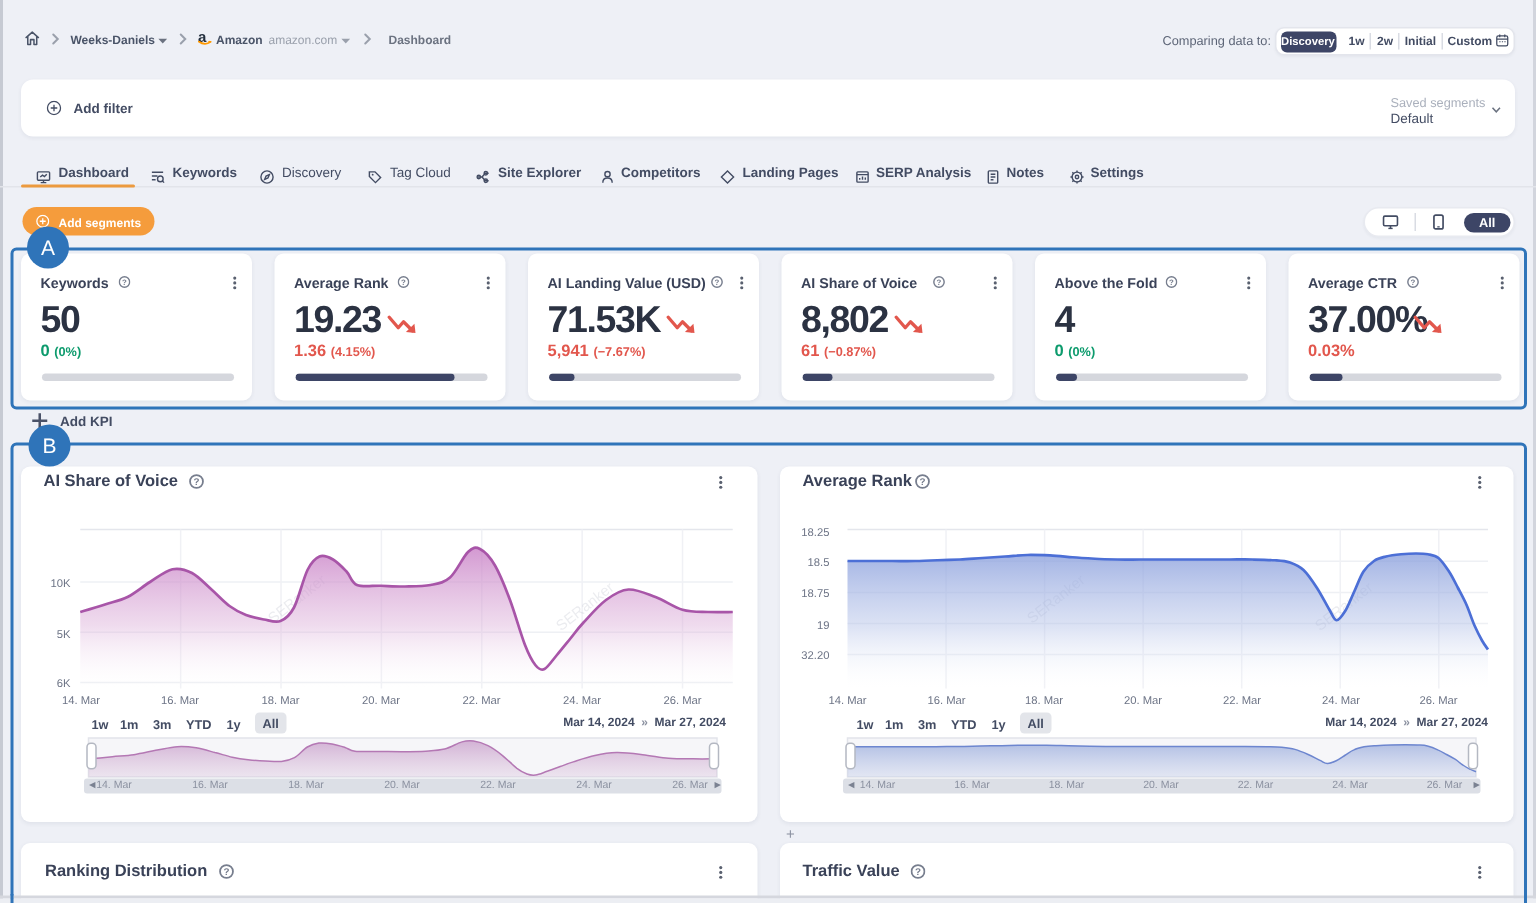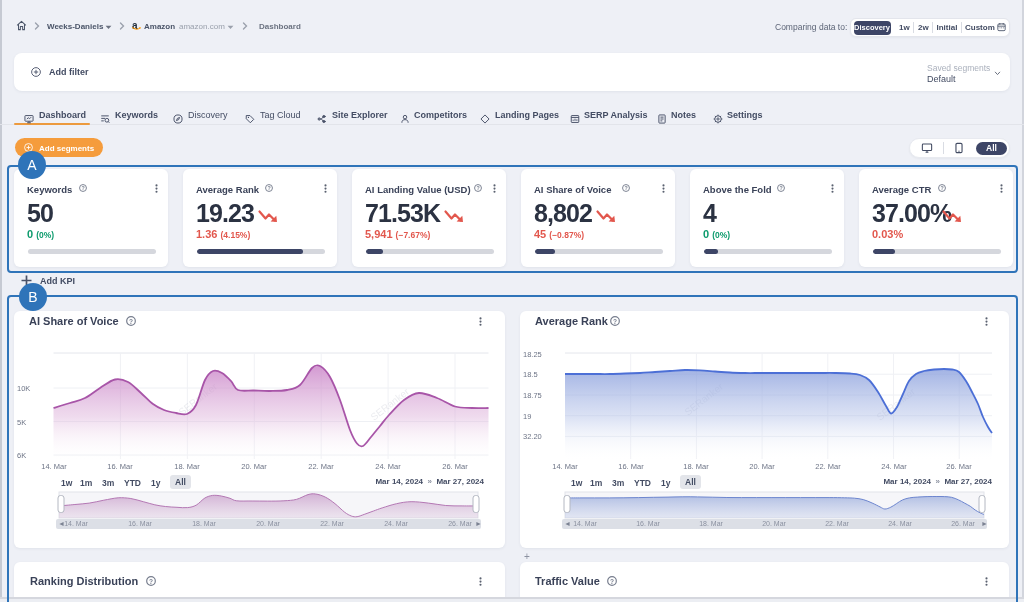--- a/index.html
+++ b/index.html
@@ -5,21 +5,21 @@
 .abs{position:absolute;}
 .card{position:absolute;background:#fff;border-radius:6px;box-shadow:0 1px 3px rgba(40,50,80,0.07);}
 .navtxt{font-size:8px;font-weight:bold;color:#4a5468;}
 .chipsep{position:absolute;top:4px;width:1px;height:11px;background:#d9dce3;}
 .chiptxt{position:absolute;top:5px;font-size:8px;font-weight:bold;color:#434c63;}
 .ktitle{position:absolute;left:13px;top:15px;font-size:9.5px;font-weight:bold;color:#3a4258;}
 .kval{position:absolute;left:13px;top:30px;font-size:25px;font-weight:bold;color:#2b3242;letter-spacing:-0.9px;}
 .kdelta{position:absolute;left:13px;top:62px;font-size:11px;font-weight:bold;}
 .kdelta .sub{font-size:8.5px;}
 .ctitle{position:absolute;font-size:11px;font-weight:bold;color:#3a4258;}
-.ylab{position:absolute;font-size:7.5px;color:#6d7486;text-align:left;width:30px;}
+.ylab{position:absolute;font-size:7.5px;color:#6d7486;text-align:right;width:30px;}
 .xlab{position:absolute;font-size:7.5px;color:#6d7486;width:40px;text-align:center;}
 .rbtn{position:absolute;font-size:8.5px;font-weight:bold;color:#434c63;}
 .allchip{position:absolute;background:#e3e5ea;border-radius:3px;font-size:8.5px;font-weight:bold;color:#434c63;padding:2px 5px;}
 .dtrange{position:absolute;font-size:8px;color:#434c63;font-weight:bold;}
 .minidate{position:absolute;font-size:7px;color:#8b91a0;width:40px;text-align:center;top:1px;}
 </style></head><body>
 <div class="abs" style="left:0;top:0;width:2px;height:602px;background:#c6cad3"></div>
 <div class="abs" style="left:1022px;top:0;width:2px;height:602px;background:#d2d5dd"></div>
 <svg class="abs" style="left:16px;top:20px" width="11" height="11" viewBox="0 0 24 24">
     <path d="M3 11 L12 3 L21 11 M5.5 9.5 V21 H9.5 V14 H14.5 V21 H18.5 V9.5" fill="none" stroke="#4a5468" stroke-width="2.2" stroke-linecap="round" stroke-linejoin="round"></path>
@@ -215,21 +215,21 @@
 <svg style="position:absolute;left:662px;top:184px" width="3" height="10" viewBox="0 0 3 10">
     <circle cx="1.5" cy="1.4" r="1.05" fill="#5a6170"></circle>
     <circle cx="1.5" cy="4.6" r="1.05" fill="#5a6170"></circle>
     <circle cx="1.5" cy="7.8" r="1.05" fill="#5a6170"></circle>
   </svg>
 <div class="abs kval" style="left:534px;top:199px;position:absolute">8,802</div>
 <svg style="position:absolute;left:596px;top:209.5px" width="21" height="13" viewBox="0 0 21 13">
     <path d="M1.5,1.5 L7.5,8.5 L11,4.5 L17,10.5" fill="none" stroke="#e2574d" stroke-width="2.2" stroke-linecap="round" stroke-linejoin="round"></path>
     <path d="M19,12 L12.6,11.4 L18.3,5.8 Z" fill="#e2574d"></path>
   </svg>
-<div class="abs kdelta" style="left:534px;top:228px;position:absolute"><span style="color:#e2574d">45</span> <span class="sub" style="color:#e2574d">(−0.87%)</span></div>
+<div class="abs kdelta" style="left:534px;top:228px;position:absolute"><span style="color:#e2574d">61</span> <span class="sub" style="color:#e2574d">(−0.87%)</span></div>
 <div class="abs" style="left:535px;top:249px;width:128px;height:5px;border-radius:3px;background:#d5d7dd;overflow:hidden">
     <div style="height:100%;width:16%;background:#3d4566;border-radius:3px"></div>
   </div>
 <div class="card" style="left:690px;top:169px;width:154px;height:98px;"></div>
 <div class="abs ktitle" style="left:703px;top:184px;position:absolute">Above the Fold</div>
 <svg style="position:absolute;left:777px;top:183.5px" width="8" height="8" viewBox="0 0 16 16">
     <circle cx="8" cy="8" r="6.9" fill="none" stroke="#777e8e" stroke-width="1.9"></circle>
     <text x="8" y="12" text-anchor="middle" font-size="10.5" font-weight="bold" fill="#777e8e" font-family="Liberation Sans">?</text>
   </svg>
 <svg style="position:absolute;left:831px;top:184px" width="3" height="10" viewBox="0 0 3 10">

